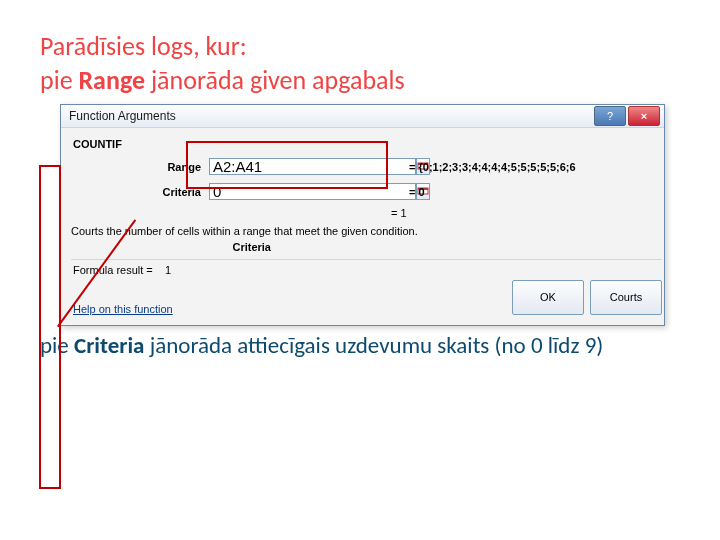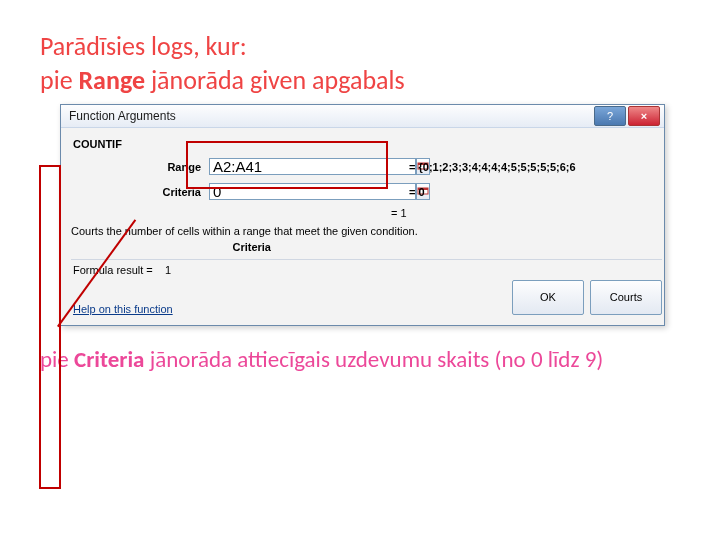--- a/index.html
+++ b/index.html
@@ -15,22 +15,22 @@
   .intro-text {
     font-size: 26px;
     line-height: 1.3;
     color: #ef4444;
     margin-bottom: 6px;
   }
   .bold { font-weight: bold; }
   .outro-text {
     font-size: 23px;
     line-height: 1.3;
-    color: #ec4899;
-    margin-top: 19px;
+    color: #0c4a6e;
+    margin-top: 5px;
   }
   .dialog-wrap {
     position: relative;
     margin-left: 20px;
     width: 605px;
   }
   .dialog {
     border: 1px solid #6b8aab;
     background: #f3f3f3;
     font-family: Tahoma, Arial, sans-serif;

